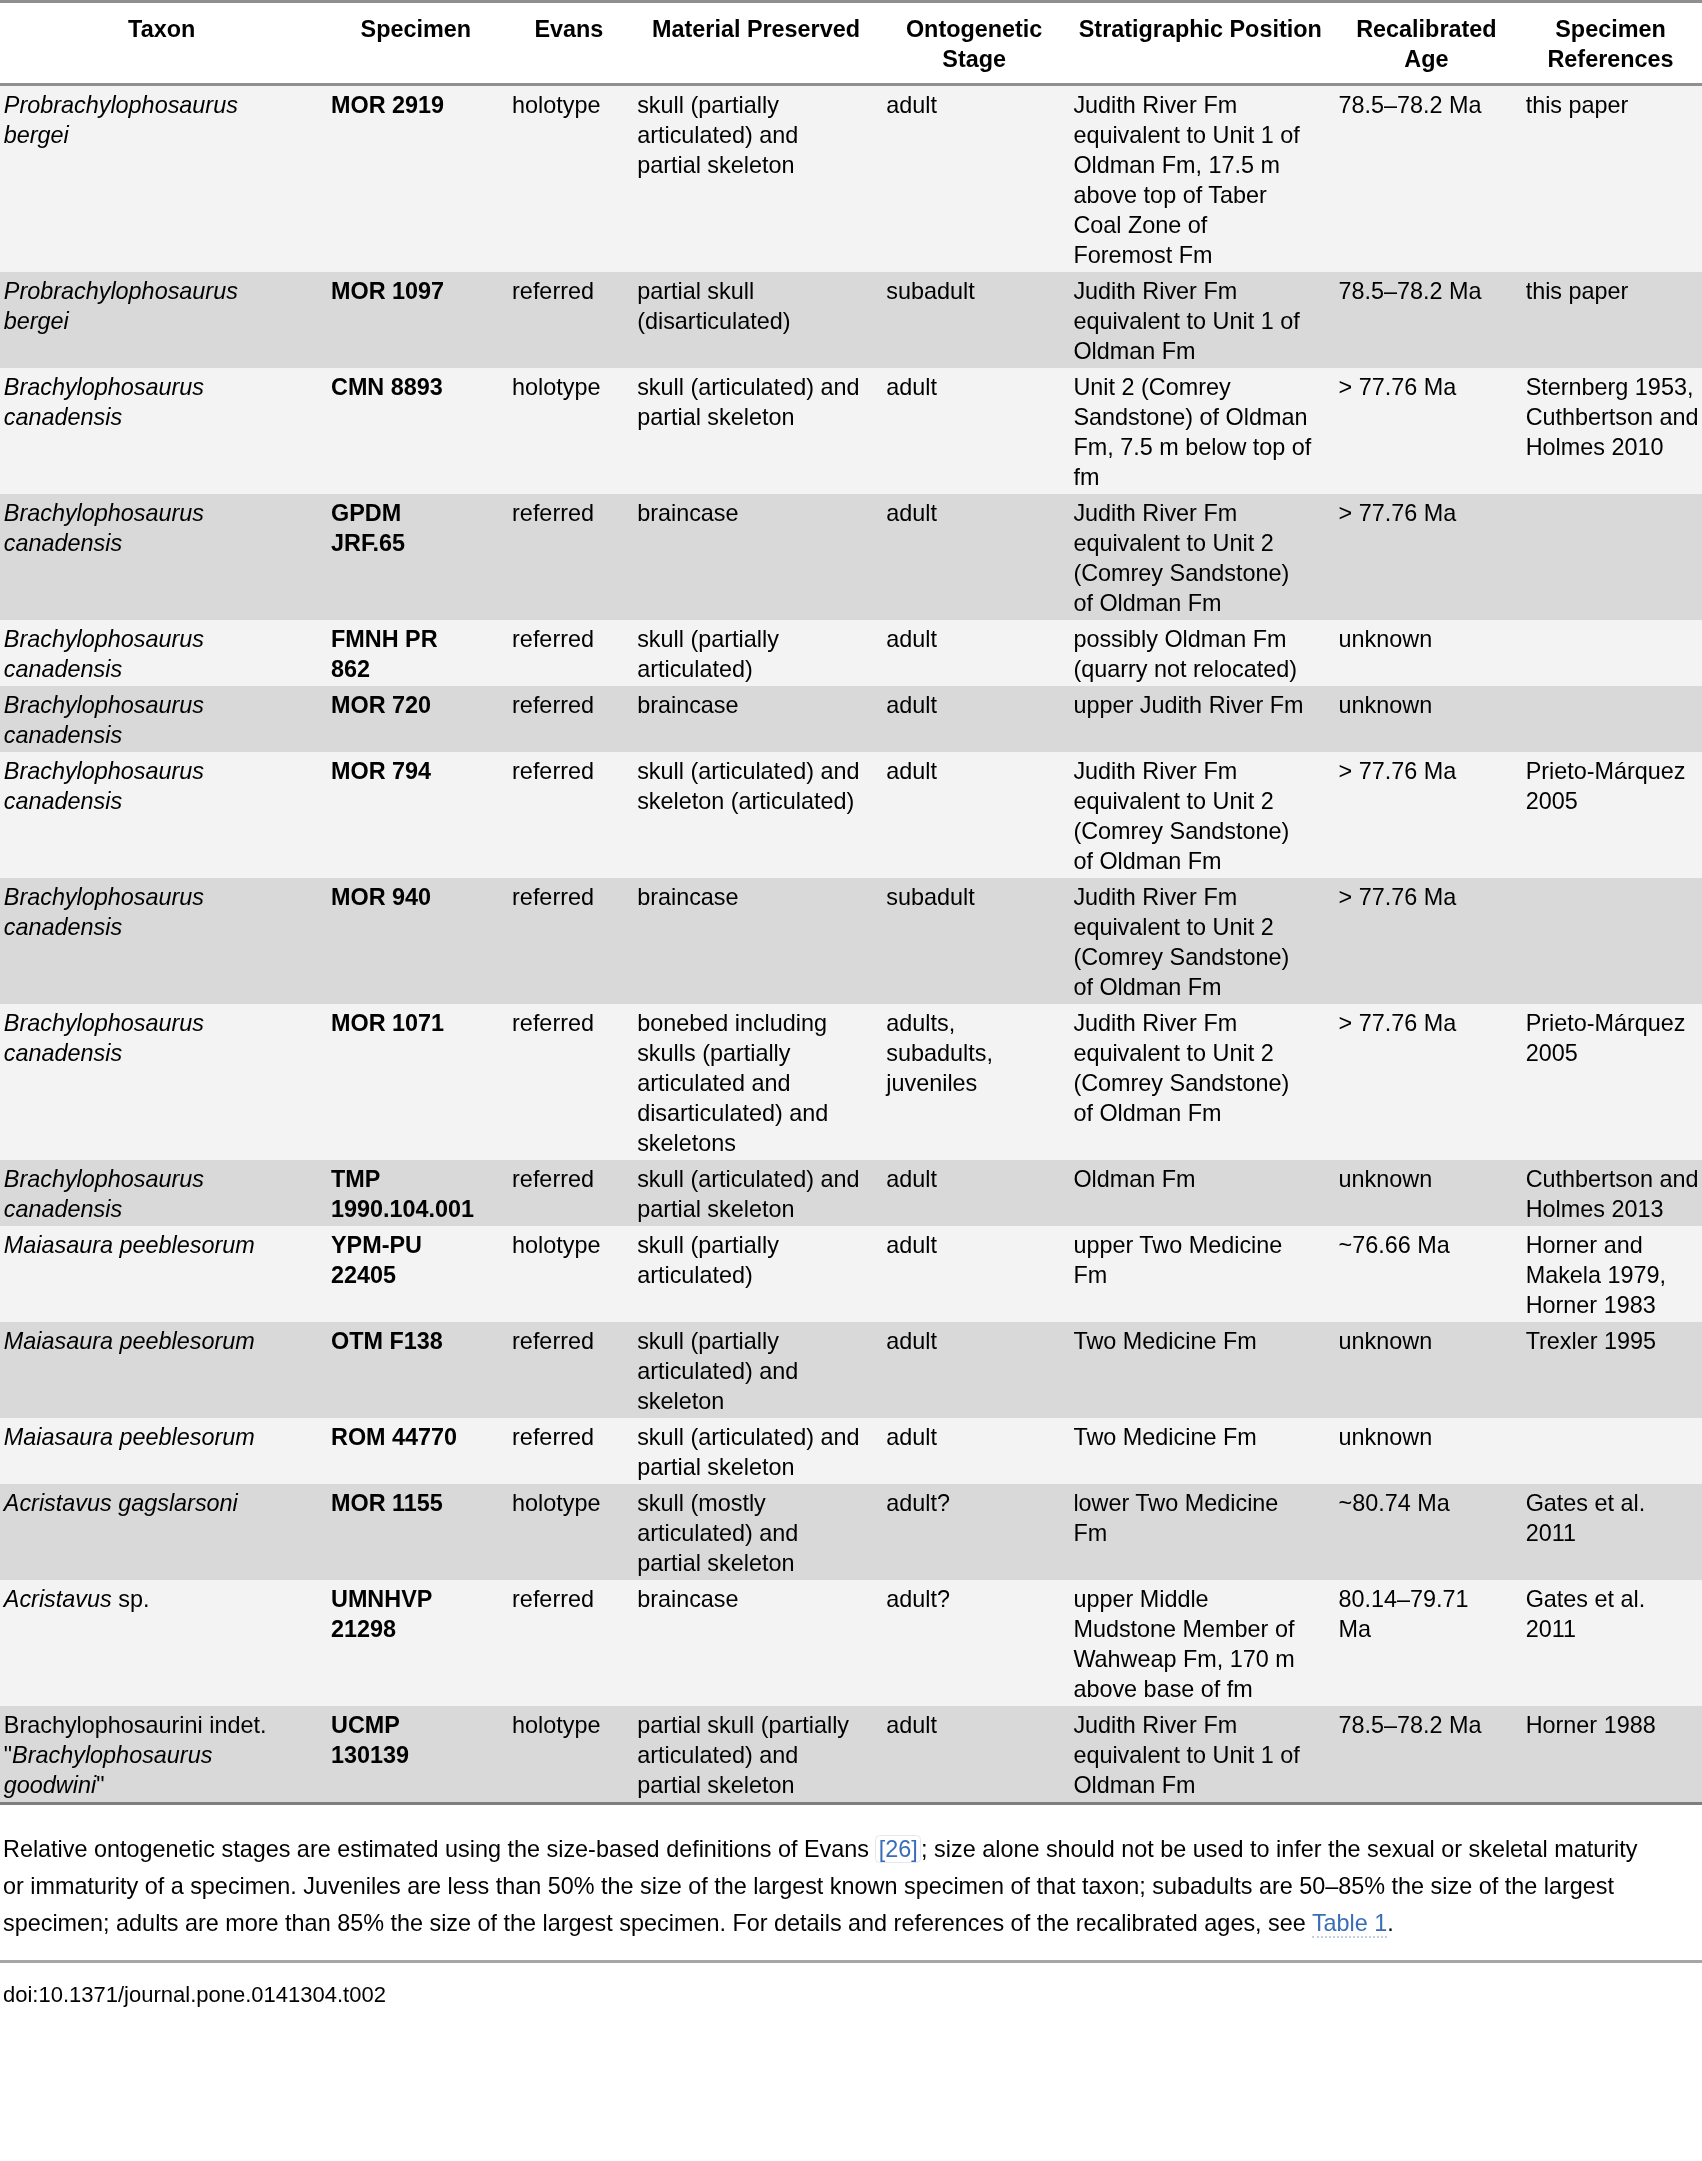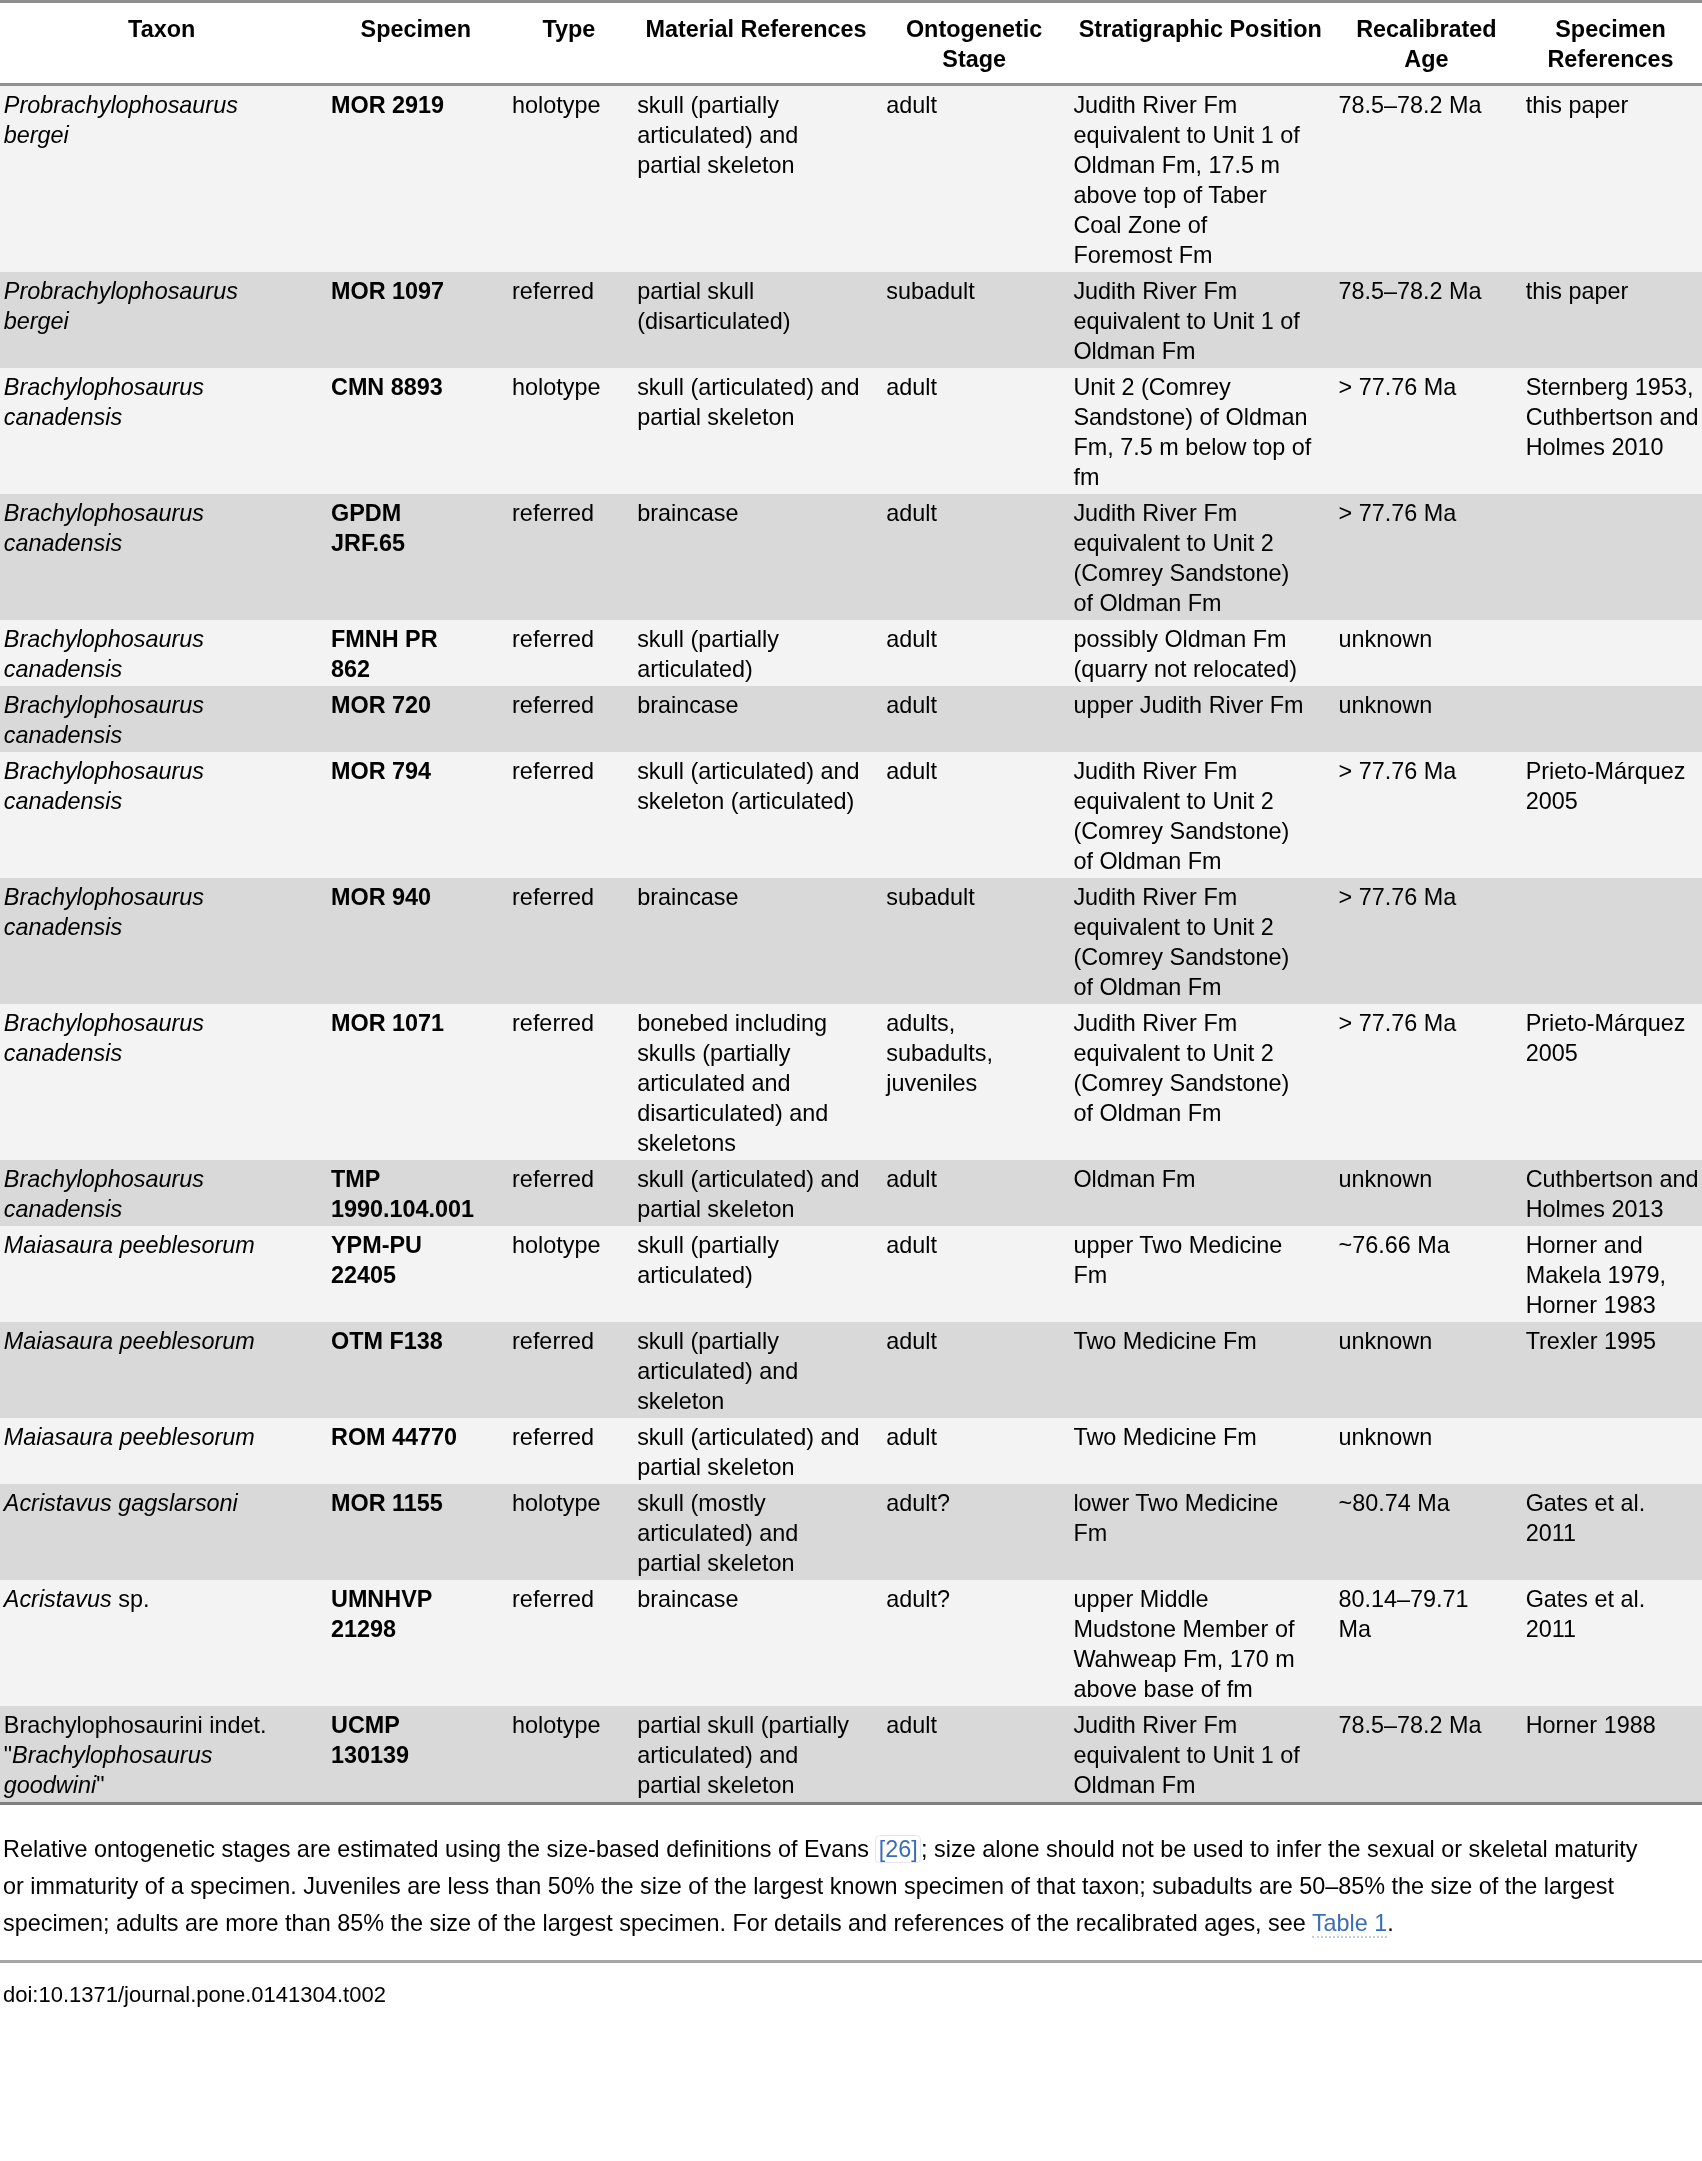--- a/index.html
+++ b/index.html
@@ -110,22 +110,22 @@
         <col class="c-material">
       <col class="c-stage">
         <col class="c-strat">
         <col class="c-age">
         <col class="c-refs">
     </colgroup>
     <thead>
       <tr>
         <th>Taxon</th>
         <th>Specimen</th>
-        <th>Type</th>
-        <th>Material References</th>
+        <th>Evans</th>
+        <th>Material Preserved</th>
         <th>Ontogenetic Stage</th>
         <th>Stratigraphic Position</th>
         <th>Recalibrated Age</th>
         <th>Specimen References</th>
       </tr>
     </thead>
     <tbody>
         <tr class="row-light">
           <td><span></span><span class="taxon-italic">Probrachylophosaurus bergei</span><span></span></td>
           <td>MOR 2919</td>

